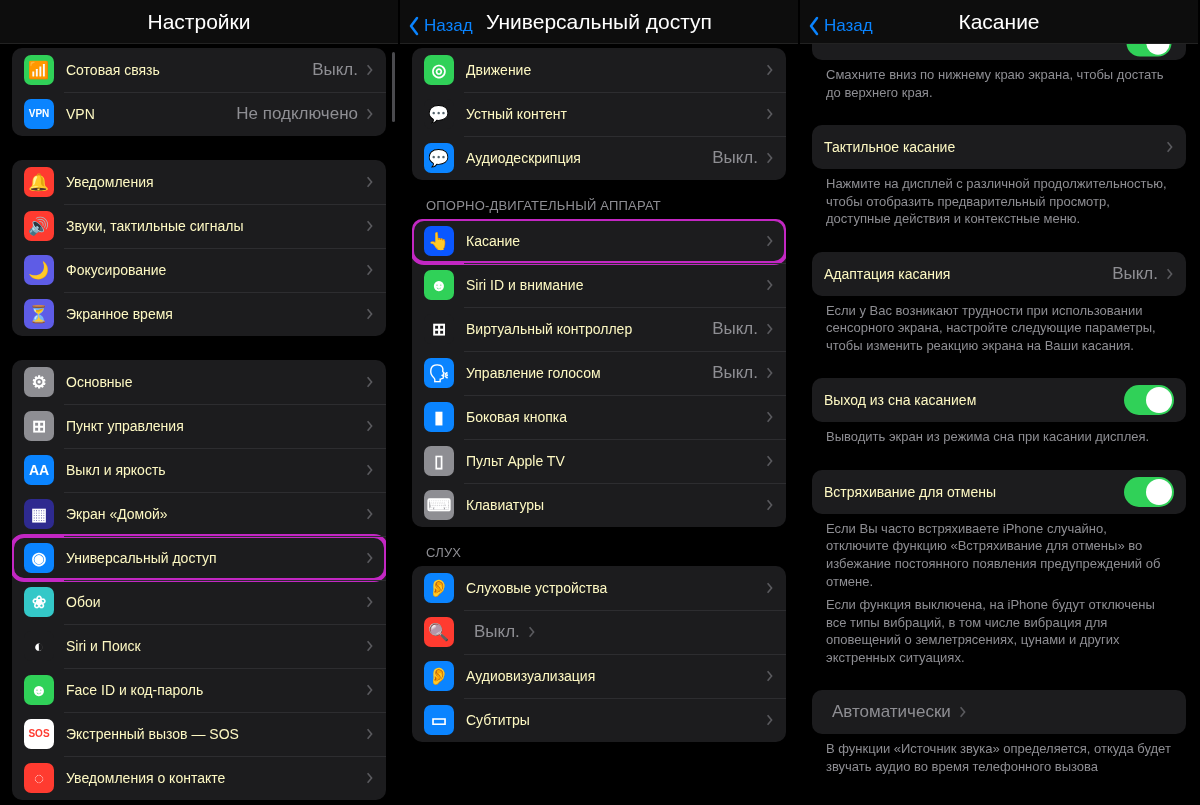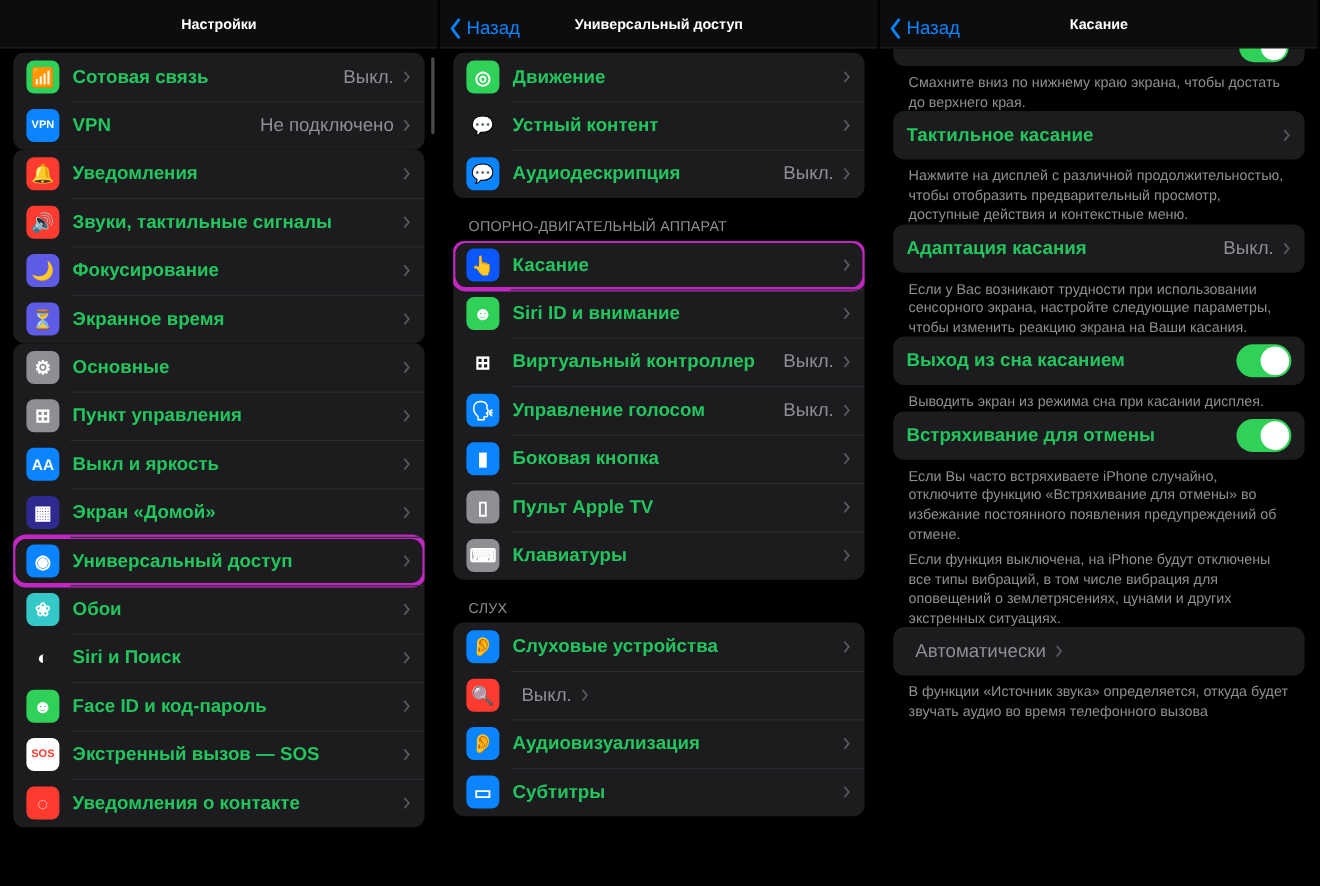--- a/index.html
+++ b/index.html
@@ -1,27 +1,27 @@
 <!DOCTYPE html>
 <html><head>
 <meta charset="utf-8">
 <style>
   *{box-sizing:border-box;margin:0;padding:0;font-family:-apple-system,Helvetica,Arial,sans-serif;}
   body{background:#000;width:1200px;height:805px;display:flex;overflow:hidden;}
   .pane{flex:1;background:#000;position:relative;border-right:2px solid #000;overflow:hidden;color:#fff;}
   .header{height:44px;display:flex;align-items:center;justify-content:center;position:relative;background:#0d0d0d;border-bottom:1px solid #222;}
-  .header .title{font-size:13px;font-weight:700;}
+  .header .title{font-size:21px;font-weight:400;}
   .back{position:absolute;left:8px;top:0;height:52px;display:flex;align-items:center;color:#0a84ff;font-size:17px;cursor:pointer;}
   .back svg{width:12px;height:20px;margin-right:4px;}
   .content{padding:0 12px 0 12px;height:calc(805px - 44px);overflow:hidden;}
-  .group{background:#1c1c1e;border-radius:10px;margin-top:0;overflow:hidden;}
+  .group{background:#1c1c1e;border-radius:10px;margin-top:24px;overflow:hidden;}
   .row{display:flex;align-items:center;min-height:44px;padding:6px 12px;position:relative;cursor:pointer;}
   .row + .row::before{content:"";position:absolute;left:52px;right:0;top:0;height:1px;background:#2d2d30;}
   .iconbox{width:30px;height:30px;border-radius:7px;display:flex;align-items:center;justify-content:center;margin-right:12px;font-size:16px;color:#fff;flex:0 0 30px;}
-  .label{flex:1;font-size:17px;color:#22c55e;white-space:nowrap;overflow:hidden;text-overflow:ellipsis;font-weight:bold;}
+  .label{flex:1;font-size:14px;color:#fef9c3;white-space:nowrap;overflow:hidden;text-overflow:ellipsis;}
   .value{font-size:17px;color:#8e8e93;margin-left:8px;white-space:nowrap;}
   .chev{width:8px;height:14px;margin-left:8px;flex:0 0 auto;}
   .chev path{stroke:#5a5a5e;stroke-width:2;fill:none;}
   .sectionHeader{font-size:13px;color:#8e8e93;text-transform:uppercase;padding:18px 14px 6px;letter-spacing:0.2px;}
   .footer{font-size:13px;color:#8e8e93;padding:6px 14px 0;line-height:1.35;}
   .toggle{width:50px;height:30px;border-radius:15px;position:relative;flex:0 0 50px;margin-left:8px;}
   .toggle .knob{width:26px;height:26px;border-radius:13px;background:#fff;position:absolute;top:2px;}
   .toggle.on{background:#30d158;}
   .toggle.on .knob{right:2px;}
   .highlight{outline:4px solid #c327c3;outline-offset:-2px;border-radius:12px;}

